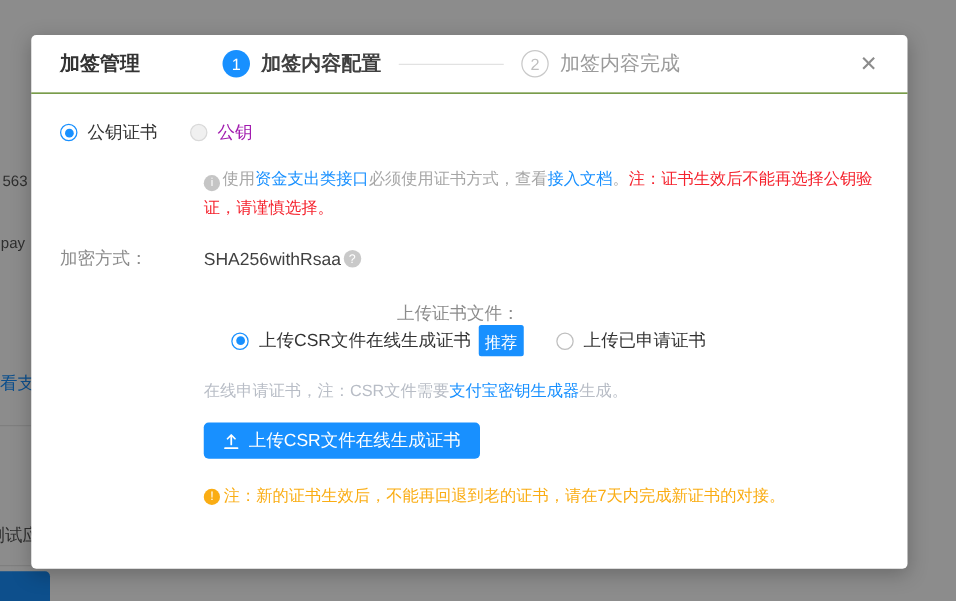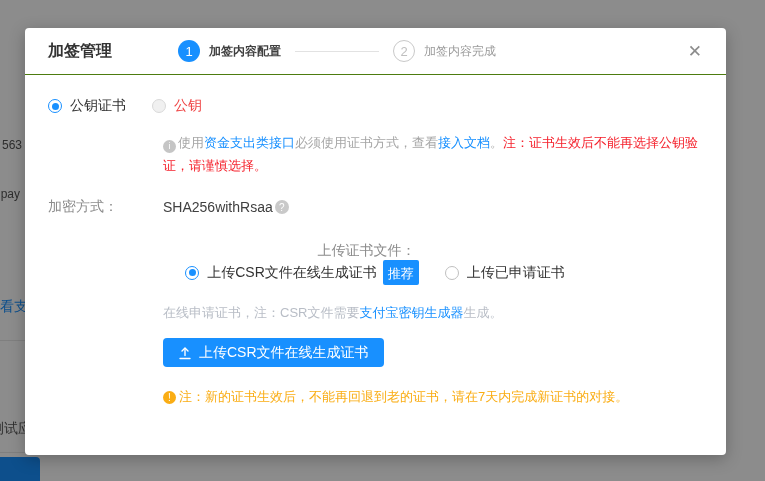--- a/index.html
+++ b/index.html
@@ -31,21 +31,21 @@
   .modal-header { display:flex; align-items:center; height:47px; padding:0 22px 0 23px;
     border-bottom:1px solid #4d7c0f; }
   .modal-title { font-size:16px; font-weight:bold; color:#333; }
 
   .steps { display:flex; align-items:center; margin-left:66px; }
   .step { display:flex; align-items:center; }
   .step-circle { width:22px; height:22px; border-radius:50%; display:flex;
     align-items:center; justify-content:center; font-size:13px; }
   .step-circle.active { background:#1890ff; color:#fff; }
   .step-circle.inactive { background:#fff; border:1px solid #c9c9c9; color:#bfbfbf; }
-  .step-label { margin-left:9px; font-size:12px; }
+  .step-label { margin-left:9px; font-size:16px; }
   .step-label.active { color:#404040; font-weight:bold; }
   .step-label.inactive { color:#9a9a9a; }
   .step-connector { width:84px; height:1px; background:#e2e2e2; margin:0 14px; }
 
   .modal-close { margin-left:auto; color:#8c8c8c; font-size:17px; cursor:pointer;
     line-height:1; padding:2px; }
 
   .modal-body { padding:22px 24px 0 23px; }
   .form-row { display:flex; align-items:center; }
   .row-label { width:115px; flex:none; color:#8c8c8c; font-size:14px; }
@@ -53,21 +53,21 @@
 
   
   .radio-group { display:flex; align-items:center; }
   .radio { display:flex; align-items:center; cursor:pointer; }
   .radio-circle { width:14px; height:14px; border-radius:50%; border:1px solid #bfbfbf;
     background:#fff; display:flex; align-items:center; justify-content:center; flex:none; }
   .radio-circle.checked { border-color:#1890ff; }
   .radio-circle.checked::after { content:""; width:7px; height:7px; border-radius:50%; background:#1890ff; }
   .radio-circle.disabled { background:#f0f0f0; border-color:#d9d9d9; }
   .radio-text { margin-left:8px; color:#333; }
-  .radio-text.disabled { color:#ef4444; }
+  .radio-text.disabled { color:#a21caf; }
 
   .mode-note { margin-top:16px; font-size:13px; line-height:23px; width:552px; }
   .note-gray { color:#a6a6a6; }
   .note-link { color:#1890ff; cursor:pointer; }
   .note-red { color:#f5222d; }
   .ico-circle { display:inline-flex; width:13px; height:13px; border-radius:50%;
     background:#c5c5c5; color:#fff; font-size:9px; align-items:center; justify-content:center;
     vertical-align:-2px; margin-right:2px; }
 
   .row-encrypt { margin-top:21px; }

